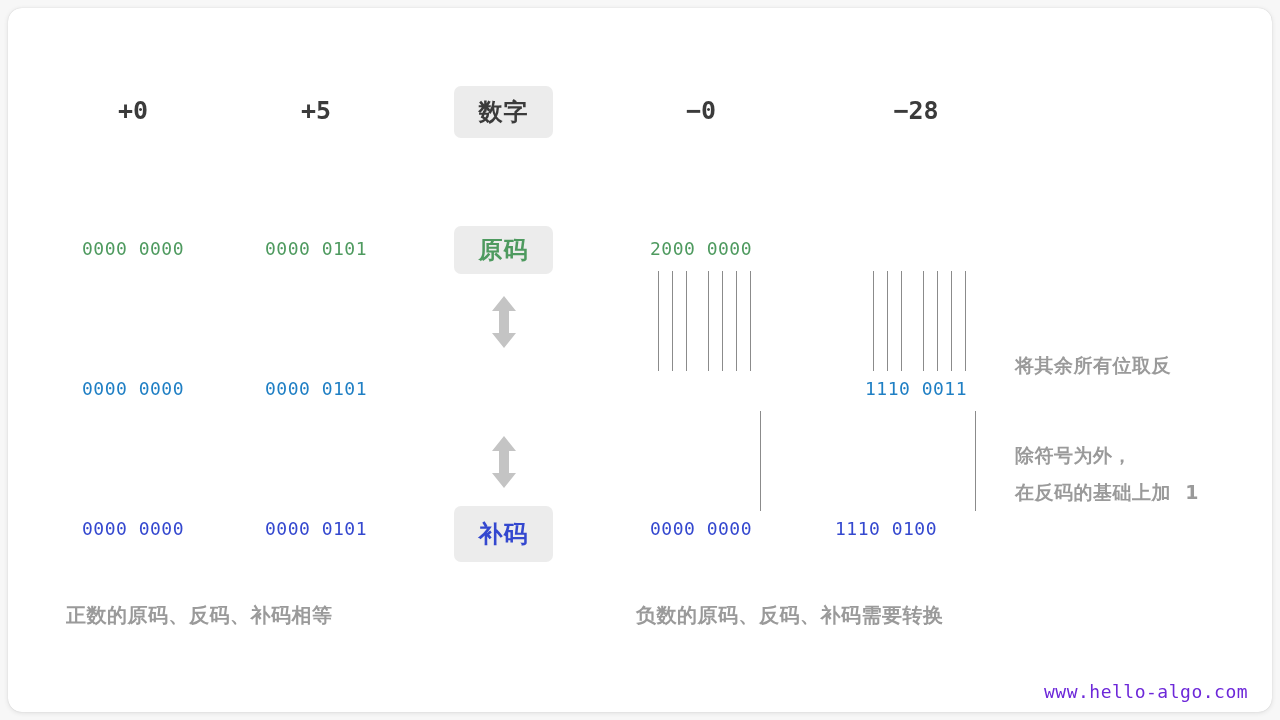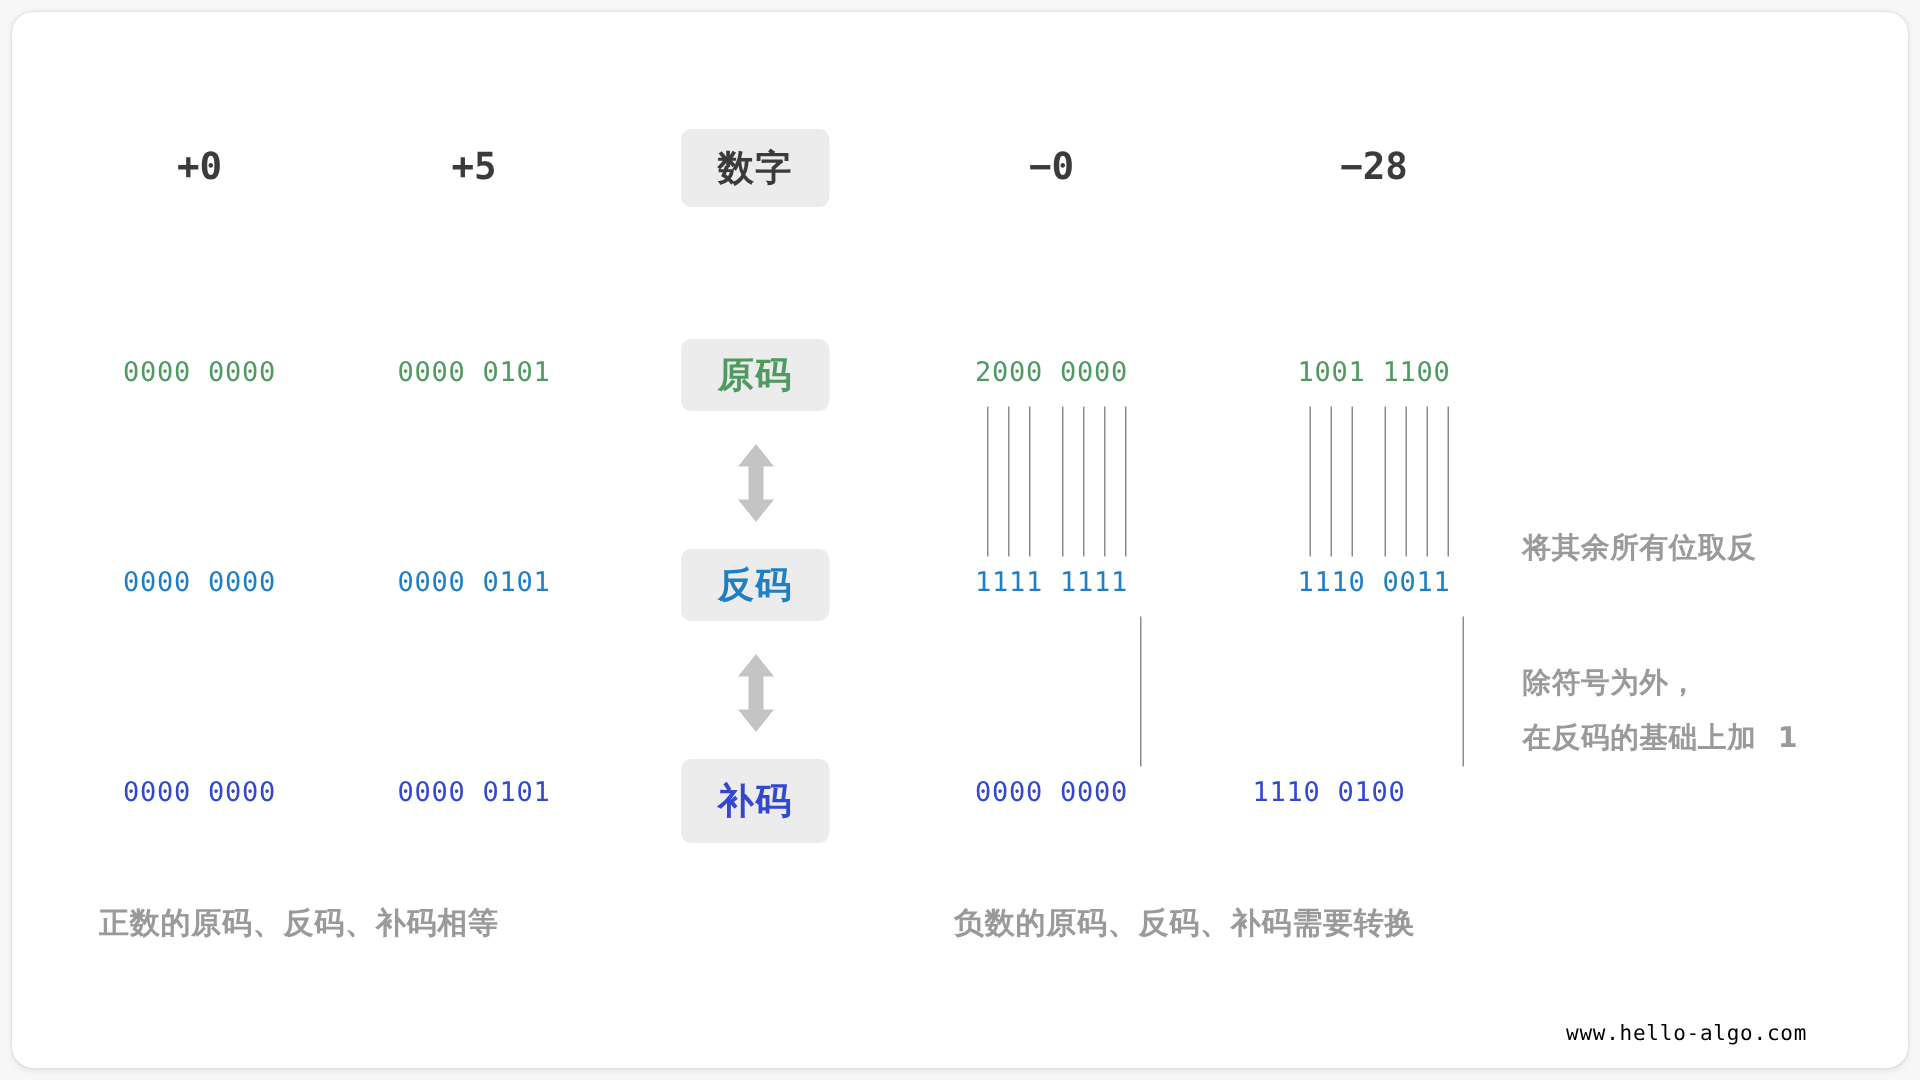--- a/index.html
+++ b/index.html
@@ -100,50 +100,47 @@
     font-family: "DejaVu Sans", "Liberation Sans", sans-serif;
     font-size: 20px;
     font-weight: bold;
     color: #9a9a9a;
     white-space: pre;
     letter-spacing: 0.5px;
   }
   .watermark {
     position: absolute;
     font-family: "DejaVu Sans Mono", "Liberation Mono", monospace;
-    font-size: 14px;
-    color: #000000;
+    font-size: 18px;
+    color: #6d28d9;
     white-space: pre;
     letter-spacing: 0.5px;
   }
 </style>
 </head>
 <body>
 
 <div id="stage">
   <div id="card">
 
     <div class="num" style="left:60px;  top:88px; width:130px;">+0</div>
     <div class="num" style="left:243px; top:88px; width:130px;">+5</div>
     <div class="num" style="left:628px; top:88px; width:130px;">−0</div>
     <div class="num" style="left:843px; top:88px; width:130px;">−28</div>
 
     <div class="badge badge-dark" style="left:446px; top:78px; width:99px; height:52px;">数字</div>
     <div class="badge badge-green" style="left:446px; top:218px; width:99px; height:48px;">原码</div>
-    <div class="badge badge-blue" style="left:446px; top:358px; width:99px; height:48px;">反码</div>
     <div class="badge badge-indigo" style="left:446px; top:498px; width:99px; height:56px;">补码</div>
 
     <div class="bits c-green" style="left:40px;  top:230px; width:170px;">0000 0000</div>
     <div class="bits c-green" style="left:223px; top:230px; width:170px;">0000 0101</div>
     <div class="bits c-green" style="left:608px; top:230px; width:170px;">2000 0000</div>
-    <div class="bits c-green" style="left:823px; top:230px; width:170px;">1001 1100</div>
 
     <div class="bits c-blue" style="left:40px;  top:370px; width:170px;">0000 0000</div>
     <div class="bits c-blue" style="left:223px; top:370px; width:170px;">0000 0101</div>
-    <div class="bits c-blue" style="left:608px; top:370px; width:170px;">1111 1111</div>
     <div class="bits c-blue" style="left:823px; top:370px; width:170px;">1110 0011</div>
 
     <div class="bits c-indigo" style="left:40px;  top:510px; width:170px;">0000 0000</div>
     <div class="bits c-indigo" style="left:223px; top:510px; width:170px;">0000 0101</div>
     <div class="bits c-indigo" style="left:608px; top:510px; width:170px;">0000 0000</div>
     <div class="bits c-indigo" style="left:823px; top:510px; width:110px;">1110 0100</div>
 
     <div class="vline" style="left:650px; top:263px; height:100px;"></div>
     <div class="vline" style="left:664px; top:263px; height:100px;"></div>
     <div class="vline" style="left:678px; top:263px; height:100px;"></div>

